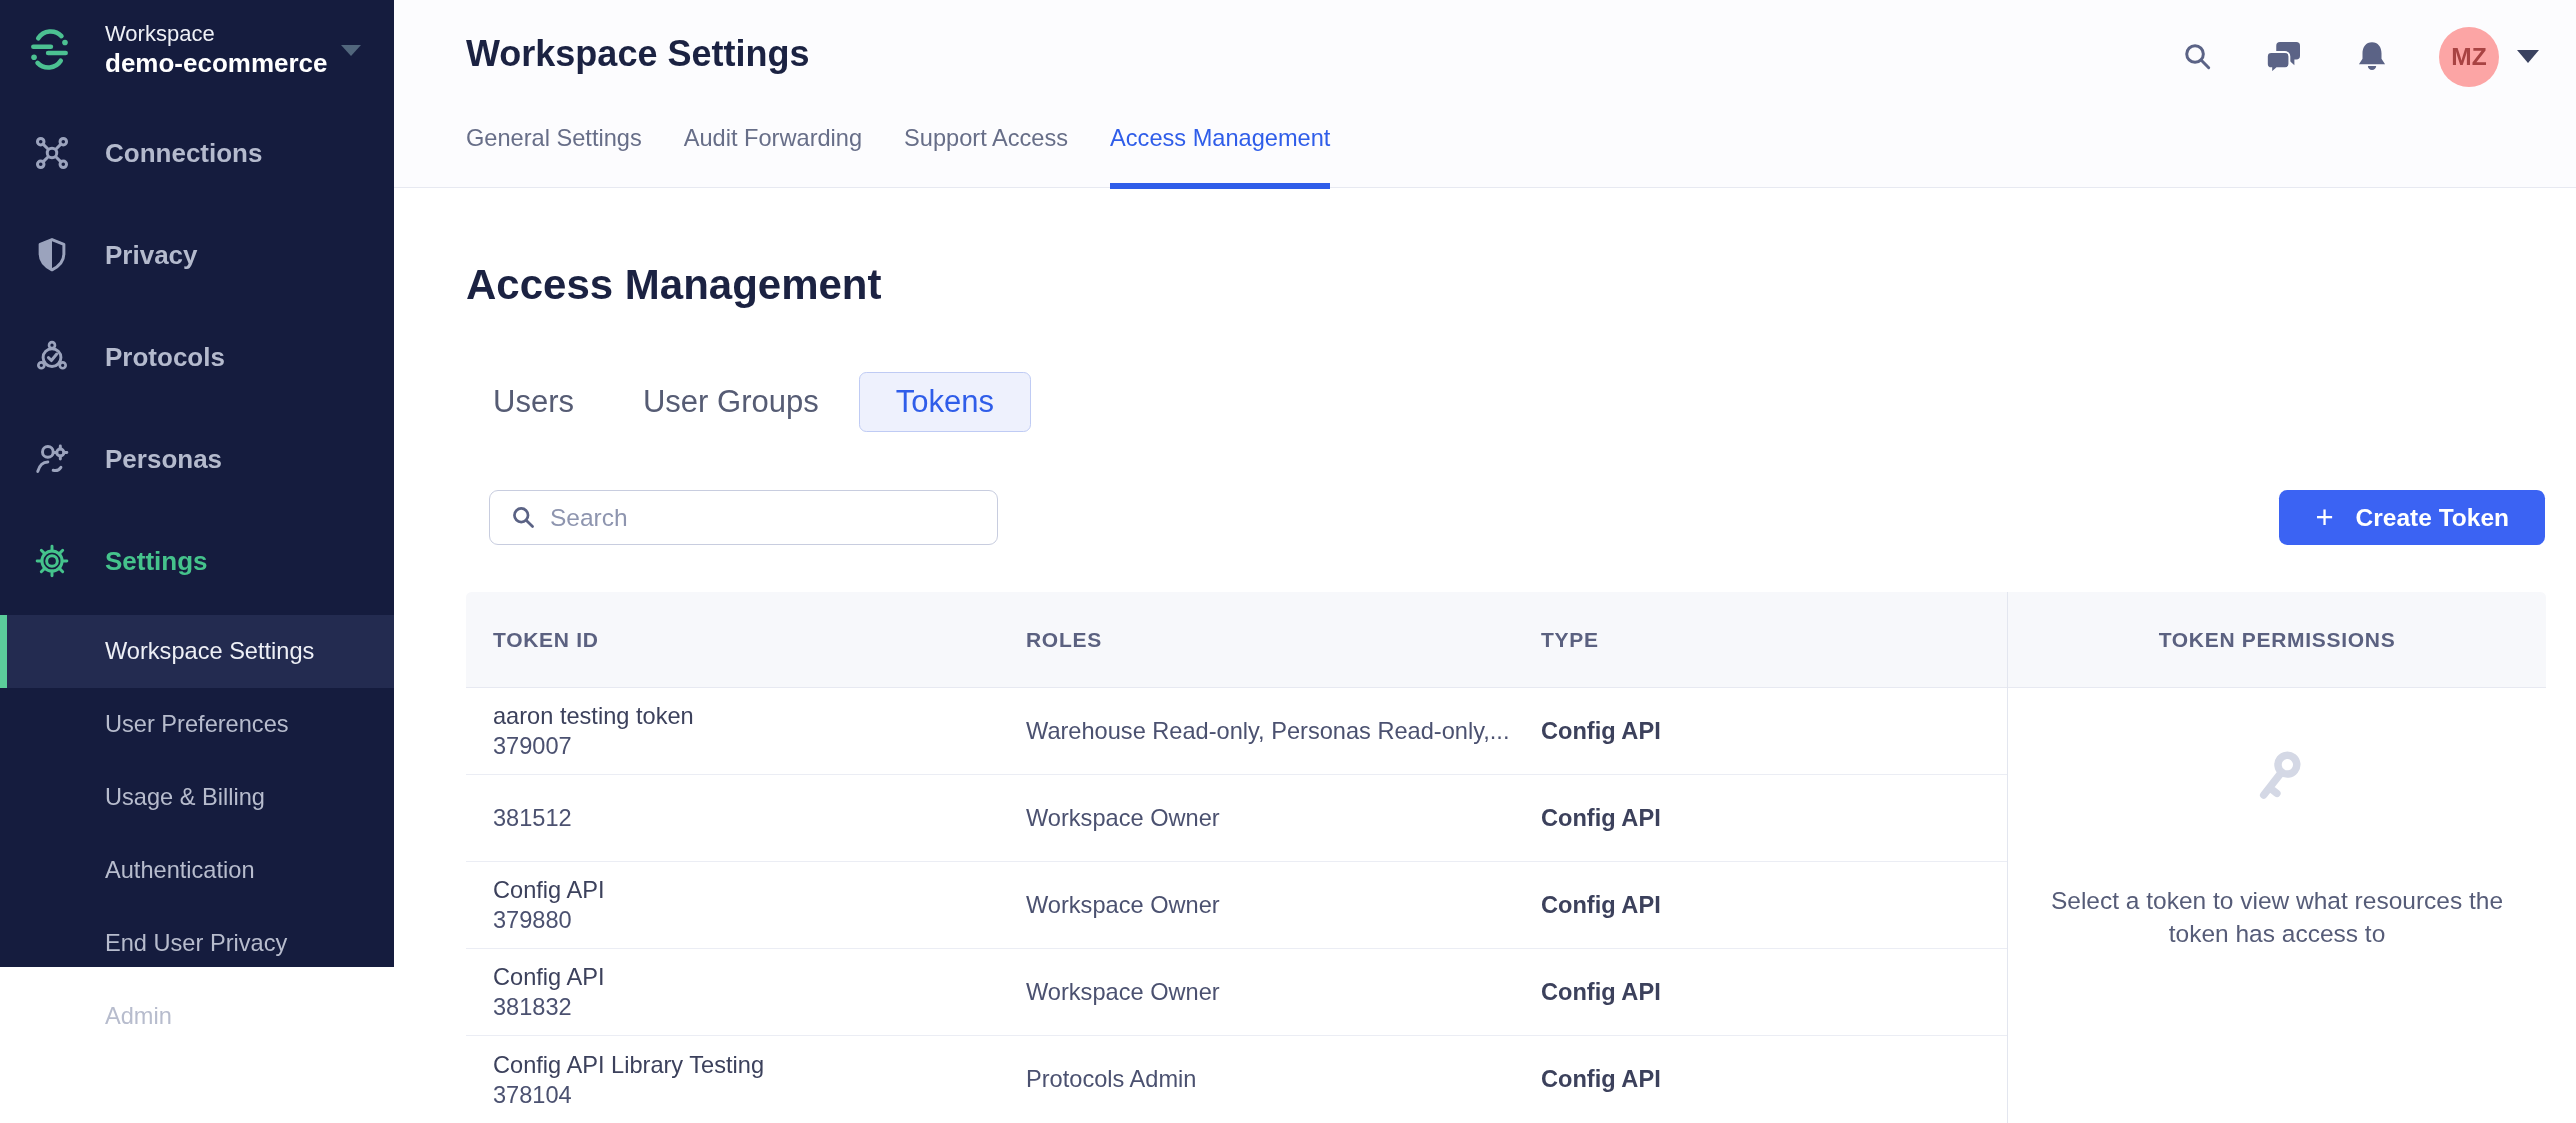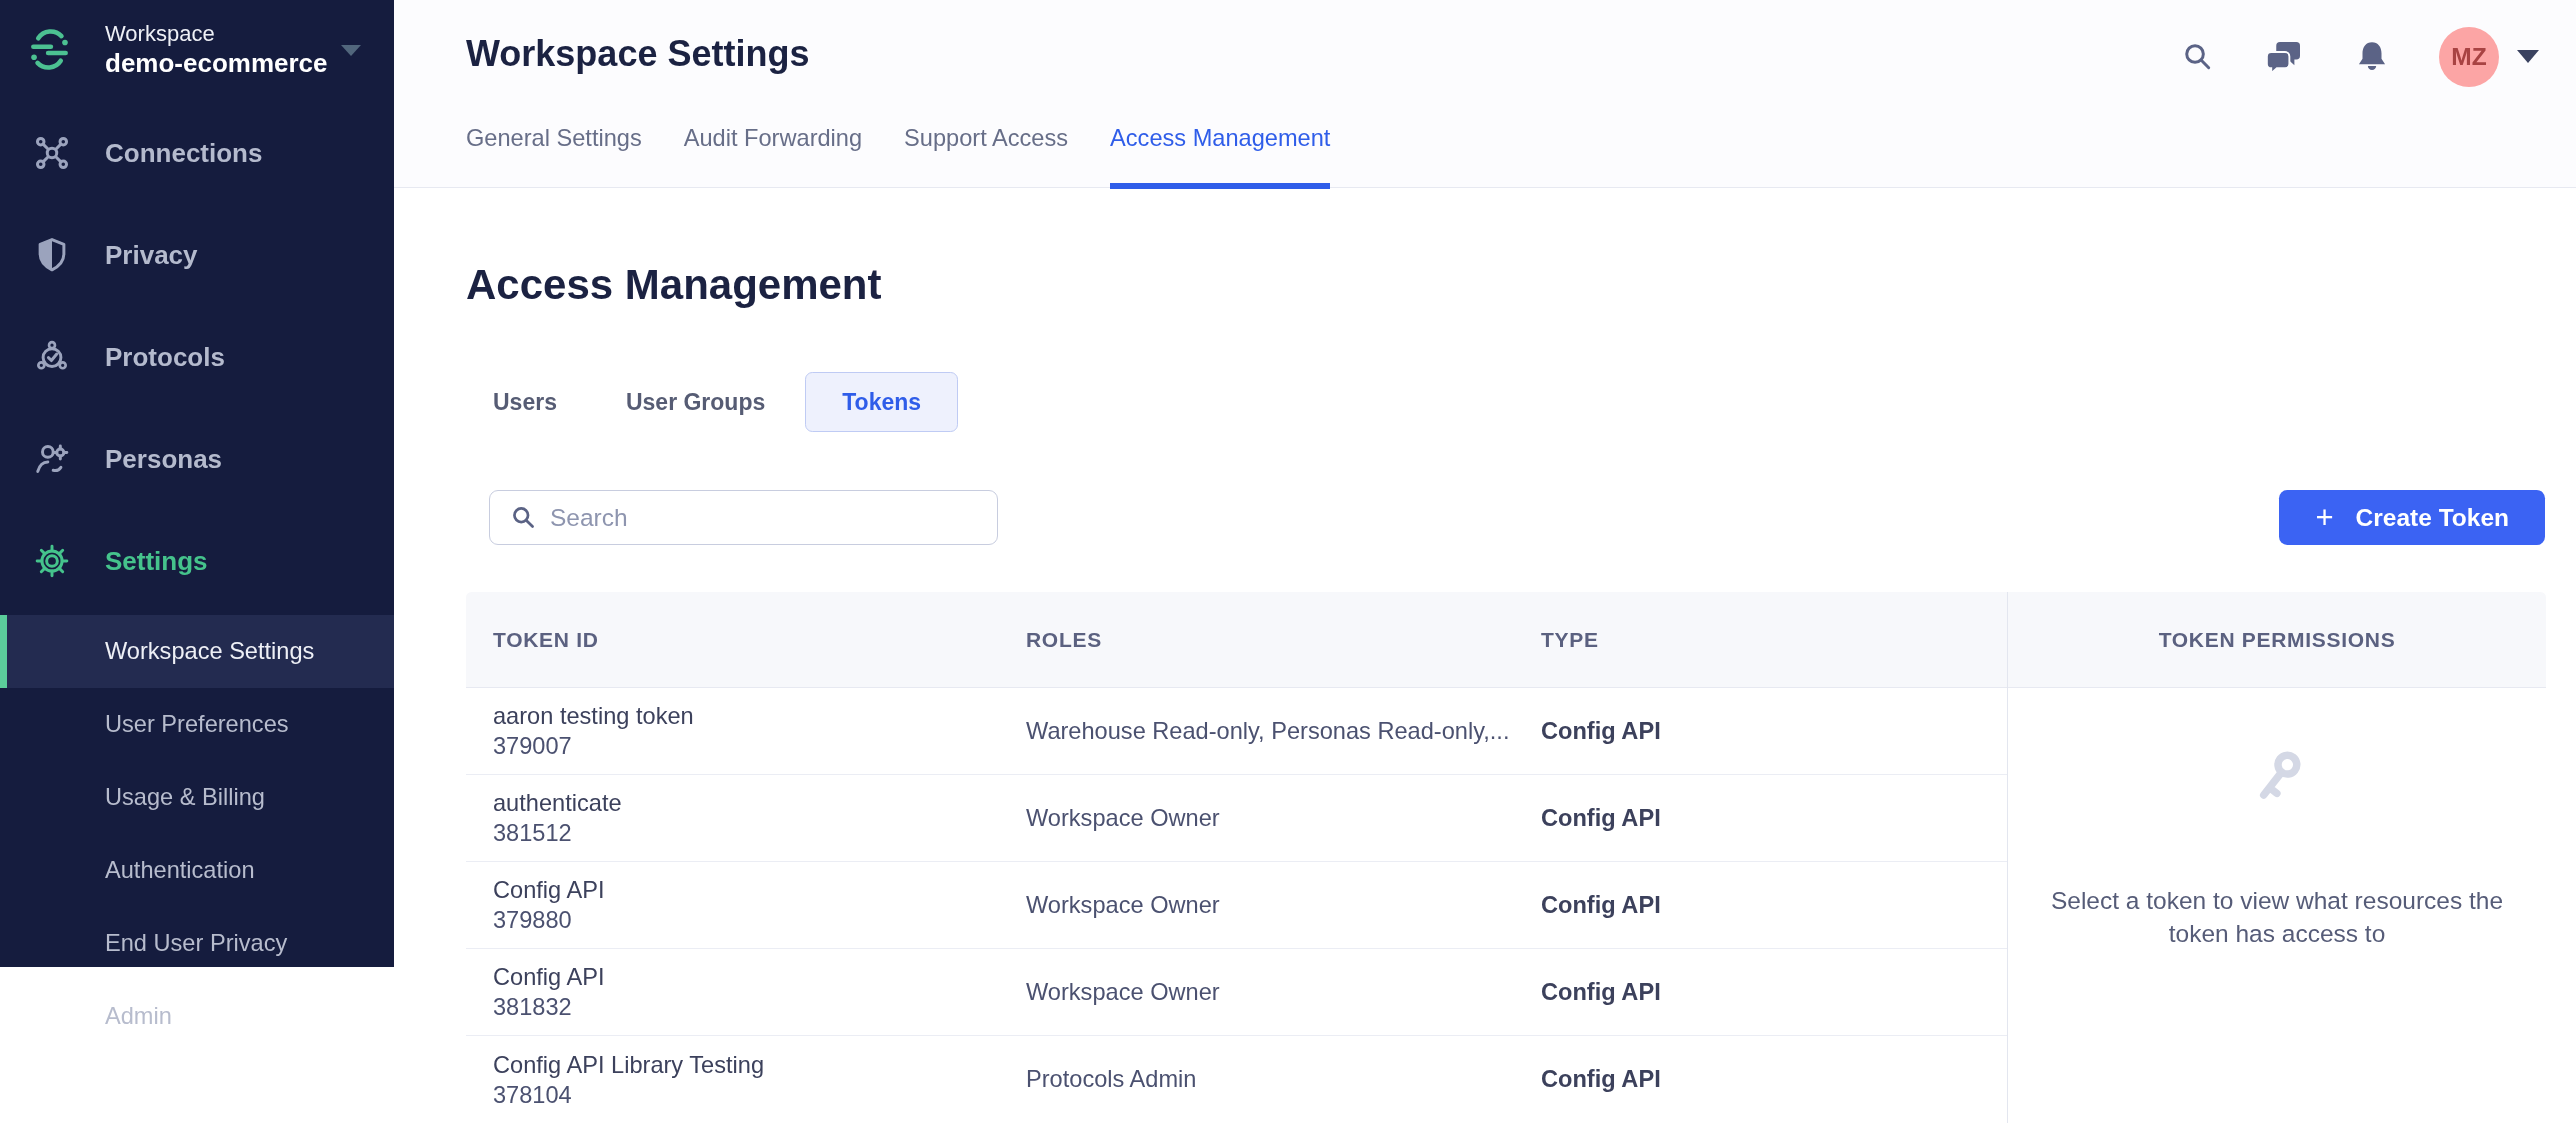--- a/index.html
+++ b/index.html
@@ -43,21 +43,21 @@
   .icon-btn { width:40px; height:62px; display:flex; align-items:center; justify-content:center; margin-right:47px; cursor:pointer; }
   .avatar { width:60px; height:60px; border-radius:50%; background:#fca5a5; color:#a84343; font-size:24.5px; font-weight:600;
     display:flex; align-items:center; justify-content:center; margin-right:18px; cursor:pointer; }
   .user-caret { width:0; height:0; border-left:11.8px solid transparent; border-right:11.8px solid transparent; border-top:13.6px solid #3a4260; cursor:pointer; }
 
   
   .content { position:relative; padding:0 31px 0 72px; }
   .heading { margin-top:73px; font-size:42px; font-weight:700; color:#1b2242; }
 
   .atabs { margin-top:65px; display:flex; align-items:center; height:56px; }
-  .atab { font-size:23px; font-weight:700; color:#565c74; margin-left:69px; cursor:pointer; }
+  .atab { font-size:31px; font-weight:400; color:#565c74; margin-left:69px; cursor:pointer; }
   .atab:first-child { margin-left:27px; }
   .atab.pill { background:#eef1fd; border:1.8px solid #bfcbf4; border-radius:7.3px; color:#2f5de9;
     height:60px; display:flex; align-items:center; padding:0 36px; margin-left:40px; }
 
   .toolbar { margin-top:60px; display:flex; align-items:center; justify-content:space-between;padding-left:23px; }
   .searchbox { position:relative; width:509px; height:55px; }
   .searchbox input { width:100%; height:100%; border:1.8px solid #c8cddf; border-radius:9px; padding:0 18px 0 60px;
     font-size:24.5px; color:#3c415c; font-family:"Liberation Sans", sans-serif; outline:none; background:#fff; }
   .searchbox input::placeholder { color:#8e95af; }
   .searchbox .sic { position:absolute; left:20px; top:12.7px; width:29px; height:29px; }
@@ -254,21 +254,20 @@
             <div>
               <div class="cell-name">aaron testing token</div>
               <div class="cell-id">379007</div>
             </div>
             <div class="cell-roles">Warehouse Read-only, Personas Read-only,...</div>
             <div class="cell-type">Config API</div>
           </div>
 
           <div class="trow">
             <div>
-              <div class="cell-name">authenticate</div>
               <div class="cell-id">381512</div>
             </div>
             <div class="cell-roles">Workspace Owner</div>
             <div class="cell-type">Config API</div>
           </div>
 
           <div class="trow">
             <div>
               <div class="cell-name">Config API</div>
               <div class="cell-id">379880</div>

